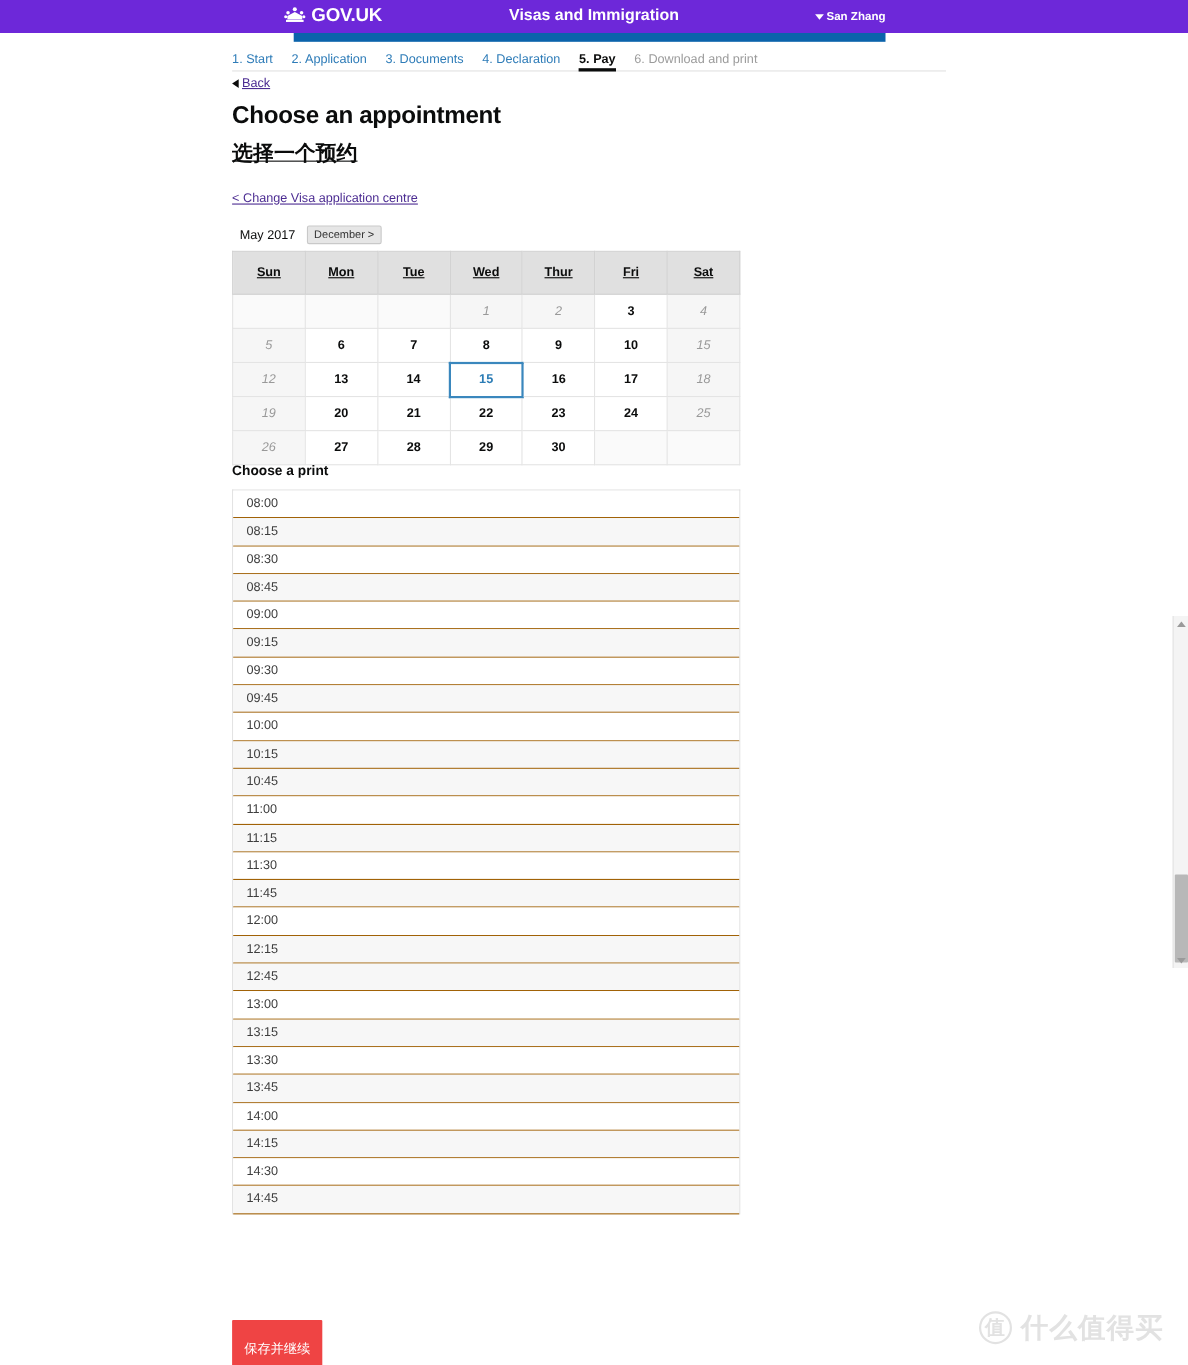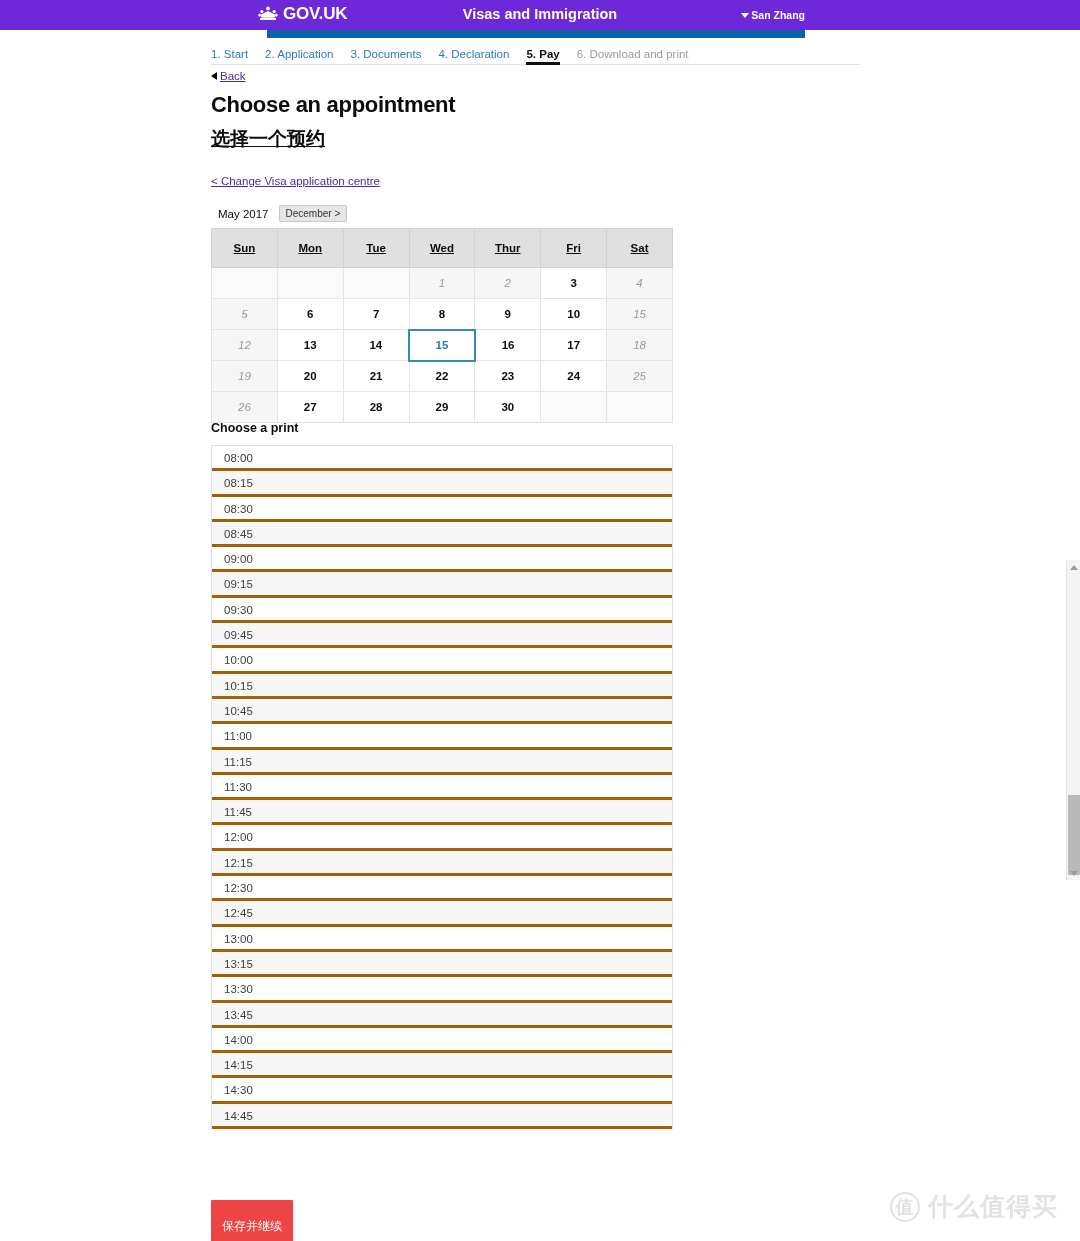--- a/index.html
+++ b/index.html
@@ -131,21 +131,21 @@
   .time-label {
     position: absolute; top: 421px; left: 211px;
     font-size: 12.5px; font-weight: bold; color: #0b0c0c;
   }
   .time-list {
     position: absolute; top: 445px; left: 211px; width: 462px;
     border: 1px solid #e0e0e0; border-bottom: none;
   }
   .time-row {
     height: 25.3px; line-height: 25.3px;
-    border-bottom: 3px solid #a16207;
+    border-bottom: 1px solid #a16207;
     padding-left: 12px; font-size: 11.5px; color: #3d3d3d;
     background: #ffffff; cursor: pointer;
   }
   .time-row.alt { background: #f7f7f7; }
 
   
   .save-btn {
     position: absolute; top: 1200px; left: 211px;
     background: #ef4444; color: #ffffff;
     border: none; border-bottom: 2px solid #14682f;
@@ -316,21 +316,20 @@
       <div class="time-row alt">09:45</div>
       <div class="time-row">10:00</div>
       <div class="time-row alt">10:15</div>
       <div class="time-row alt">10:45</div>
       <div class="time-row">11:00</div>
       <div class="time-row alt">11:15</div>
       <div class="time-row">11:30</div>
       <div class="time-row alt">11:45</div>
       <div class="time-row">12:00</div>
       <div class="time-row alt">12:15</div>
-      <div class="time-row">12:30</div>
       <div class="time-row alt">12:45</div>
       <div class="time-row">13:00</div>
       <div class="time-row alt">13:15</div>
       <div class="time-row">13:30</div>
       <div class="time-row alt">13:45</div>
       <div class="time-row">14:00</div>
       <div class="time-row alt">14:15</div>
       <div class="time-row">14:30</div>
       <div class="time-row alt">14:45</div>
     </div>

